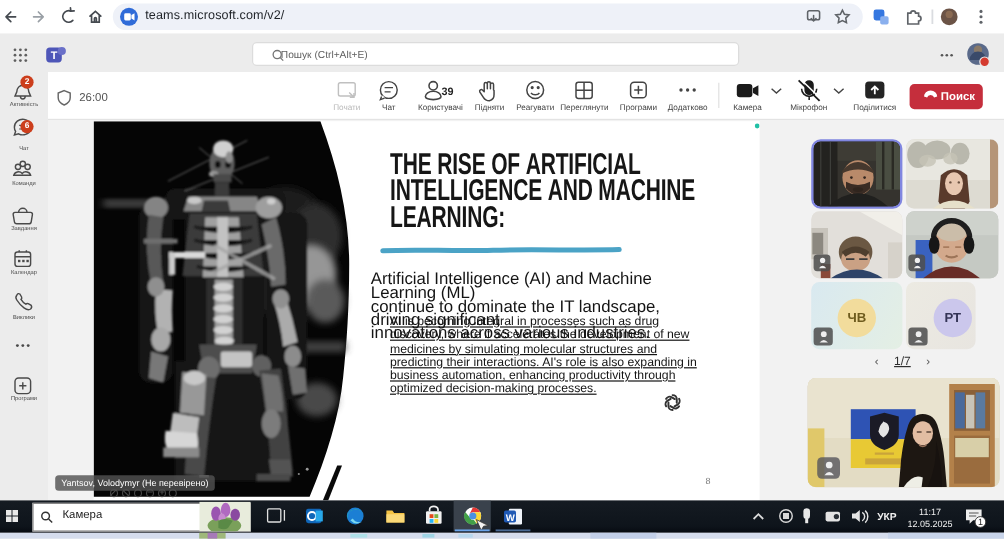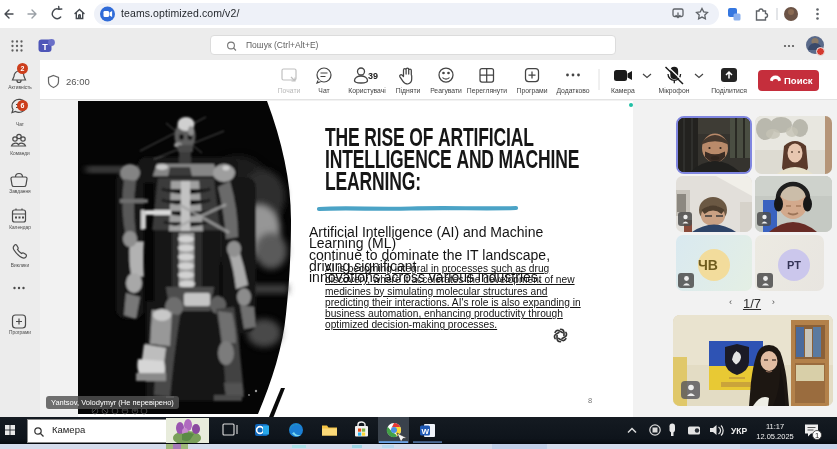--- a/index.html
+++ b/index.html
@@ -7,21 +7,21 @@
        font-family:"Liberation Sans",sans-serif;background:#f2f2f2;}
   .abs{position:absolute;}
   
   #bbar{left:0;top:0;width:837px;height:28px;background:#fff;}
   #urlpill{left:94px;top:3px;width:625px;height:22px;border-radius:12px;background:#eef1f8;}
   #urltext{left:121px;top:7px;font-size:10.5px;color:#1f2328;letter-spacing:0.1px;}
   
   #thead{left:0;top:28px;width:837px;height:32px;background:#ececec;}
   #spill{left:210px;top:35px;width:406px;height:20px;background:#fff;border:1px solid #dcdcdc;
          border-radius:4px;box-sizing:border-box;}
-  #stext{left:246px;top:40px;font-size:8.5px;color:#616161;text-align:center;}
+  #stext{left:234px;top:40px;font-size:8.5px;color:#616161;text-align:center;}
   
   #nav{left:0;top:60px;width:40px;height:357px;background:#ececec;}
   .navlab{position:absolute;width:40px;text-align:center;font-size:4.8px;color:#4a4a4a;}
   .badge{position:absolute;width:11px;height:11px;border-radius:50%;background:#cc3e1c;color:#fff;
          font-size:7px;font-weight:bold;text-align:center;line-height:11px;}
   
   #tbar{left:40px;top:60px;width:797px;height:40px;background:#fff;border-bottom:1px solid #e3e3e3;box-sizing:border-box;}
   .tlab{position:absolute;font-size:6.8px;color:#424242;text-align:center;transform:translateX(-50%);white-space:nowrap;}
   .tlab.dis{color:#b8b8b8;}
   #timer{left:66px;top:76px;font-size:9.5px;color:#555;}
@@ -41,21 +41,21 @@
   #pag{left:729px;top:296px;width:46px;font-size:9.5px;color:#555;display:flex;justify-content:space-between;}
   
   #task{left:0;top:417px;width:837px;height:27px;background:linear-gradient(180deg,#151b22,#0e141b 80%,#060a10);}
   #sbox{left:27px;top:419px;width:182px;height:24px;background:#fff;border:1px solid #888;box-sizing:border-box;}
   #strip{left:0;top:444px;width:837px;height:5px;background:#d5dcec;}
 </style>
 </head>
 <body>
 <div class="abs" id="bbar"></div>
 <div class="abs" id="urlpill"></div>
-<div class="abs" id="urltext">teams.optimized.com/v2/</div>
+<div class="abs" id="urltext">teams.microsoft.com/v2/</div>
 
 <svg class="abs" style="left:0;top:0" width="837" height="28">
   <g stroke="#454a50" stroke-width="1.4" fill="none" stroke-linecap="round">
     <path d="M5,14 L13,14 M5,14 L9,10 M5,14 L9,18"></path>
     <path d="M28,14 L36,14 M36,14 L32,10 M36,14 L32,18" stroke="#9aa0a6"></path>
     <path d="M59,9.3 A4.8,4.8 0 1 0 60.7,17 M59,9.3 l-0.3,-2.8 M59,9.3 l2.8,-0.3"></path>
     <path d="M75,13.5 L79.5,9.5 L84,13.5 M76.3,12.7 L76.3,18.5 L82.7,18.5 L82.7,12.7 M78.7,18.5 l0,-3 a0.8,0.8 0 0 1 1.6,0 l0,3"></path>
   </g>
   <circle cx="107.5" cy="14" r="7.5" fill="#2f6bd8"></circle>
   <rect x="103.5" y="11" width="5.5" height="6" rx="1.2" fill="#fff"></rect>
@@ -464,23 +464,23 @@
     <path d="M23,22 a15,14 0 0 1 30,0" stroke="#1e1e1e" stroke-width="4.5" fill="none"></path>
     <ellipse cx="23.5" cy="28" rx="4.5" ry="7.5" fill="#171717"></ellipse>
     <ellipse cx="52.5" cy="28" rx="4.5" ry="7.5" fill="#171717"></ellipse>
     <path d="M31,30 h5 M41,30 h5" stroke="#a87c5e" stroke-width="1.4"></path>
     <path d="M33,37 q5,3 10,0" stroke="#9c7458" stroke-width="1.8" fill="none"></path>
     <path d="M14,56 q24,-20 48,0 z" fill="#682c26"></path>
   </svg>
 </div>
 <div class="tile" style="left:676px;top:235px;width:76px;height:56px;background:linear-gradient(120deg,#d9e9f0,#e4efe4);">
   <div class="abs" style="left:22px;top:14px;width:32px;height:32px;border-radius:50%;background:#f2dc9c;
-       line-height:32px;font-size:14px;font-weight:bold;color:#6f5c1e;">ЧВ</div>
-</div>
-<div class="tile" style="left:755px;top:235px;width:69px;height:56px;background:linear-gradient(120deg,#eceae2,#e8e5e0);">
+       text-align:center;line-height:32px;font-size:11px;font-weight:bold;color:#6f5c1e;">ЧВ</div>
+</div>
+<div class="tile" style="left:755px;top:235px;width:58px;height:56px;background:linear-gradient(120deg,#eceae2,#e8e5e0);">
   <div class="abs" style="left:23px;top:14px;width:32px;height:32px;border-radius:50%;background:#cbc7ec;
        text-align:center;line-height:32px;font-size:11px;font-weight:bold;color:#343456;">РТ</div>
 </div>
 <div class="tile" style="left:673px;top:315px;width:160px;height:91px;background:#ddd3b8;">
   <svg width="160" height="91" viewBox="0 0 160 91">
     <rect width="160" height="91" fill="#e3dcc4"></rect>
     <rect x="0" y="0" width="160" height="50" fill="#e9e3cf"></rect>
     <rect x="0" y="42" width="14" height="49" fill="#e0c86a"></rect>
     <rect x="118" y="5" width="38" height="86" fill="#b3814a"></rect>
     <rect x="122" y="10" width="30" height="34" fill="#8a6038"></rect>
@@ -500,21 +500,21 @@
     <path d="M83,42 q3,-12 13,-12 q10,0 13,12 q4,14 5,26 l2,23 l-40,0 l2,-24 q2,-16 5,-25 z" fill="#1d1712"></path>
     <ellipse cx="96" cy="46" rx="8.5" ry="10" fill="#e2bda2"></ellipse>
     <path d="M91,45 h4 M99,45 h4" stroke="#5a4438" stroke-width="1.3"></path>
     <path d="M93,56 q3,2 6,0" stroke="#96705a" stroke-width="1.2" fill="none"></path>
     <path d="M80,91 q8,-12 16,-8 l-1,8 z" fill="#eeeee6"></path>
     <path d="M107,52 q5,20 5,39 l-12,0 q8,-18 7,-39 z" fill="#17120f"></path>
   </svg>
 </div>
 <div class="abs" id="pag">
     <span>‹</span>
-    <span style="color:#2e2e2e;font-size:13px;text-decoration:underline;">1/7</span>
+    <span style="color:#2e2e2e;font-size:10px;text-decoration:underline;">1/7</span>
     <span>›</span>
   </div>
 <svg class="abs" style="left:670px;top:100px" width="167" height="317">
   <g id="chipset">
     <g transform="translate(8,112)">
         <rect width="14" height="14" rx="3" fill="#4f4f4fdd"></rect>
         <circle cx="7.5" cy="5" r="2.2" fill="#eee"></circle>
         <path d="M4.5,11.5 q3,-4 6,0 z" fill="#eee"></path>
       </g>
     <g transform="translate(87,112)">

